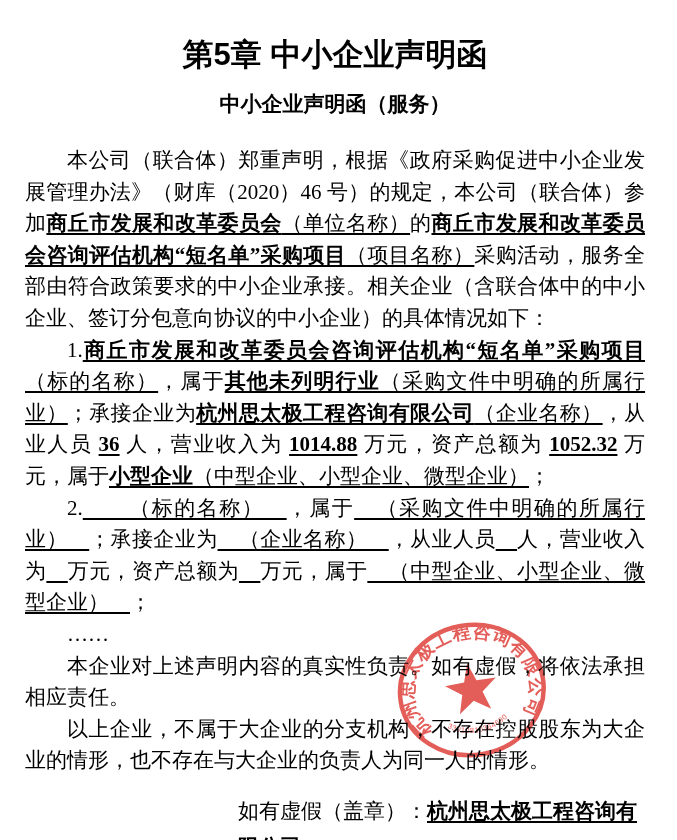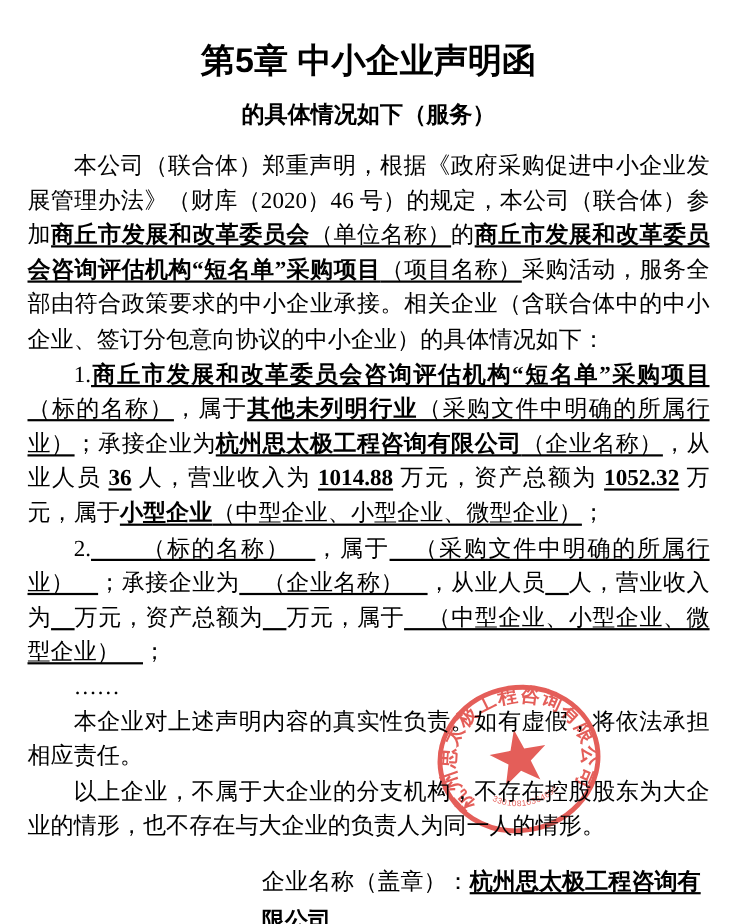--- a/index.html
+++ b/index.html
@@ -25,21 +25,21 @@
     text-align:center;
     font-size:21px;line-height:24px;
     font-weight:bold;
   }
   p.body{
     margin:0;
     font-size:21px;
     line-height:31.6px;
     text-align:justify;
   }
-  p.first{margin-top:19px;}
+  p.first{margin-top:29px;}
   .indent{text-indent:2em;}
   .b{font-weight:bold;}
   .u{text-decoration:underline;text-underline-offset:3px;text-decoration-thickness:1.5px;}
   .signature{
     margin:16px 0 0 213px;
   }
   .signature p.body{line-height:36px;text-align:left;}
   .stamp{
     position:absolute;
     left:394px;top:620px;
@@ -50,36 +50,36 @@
     pointer-events:none;
   }
 </style>
 </head>
 <body>
 
 <div class="page">
 
   <h1 class="chapter">第5章 中小企业声明函</h1>
 
-  <h2 class="subtitle">的具体情况如下（服务）</h2>
+  <h2 class="subtitle">中小企业声明函（服务）</h2>
 
   <p class="body indent first"><span>本公司（联合体）郑重声明，根据《政府采购促进中小企业发展管理办法》（财库（2020）46 号）的规定，本公司（联合体）参加</span><span class="b u">商丘市发展和改革委员会</span><span class="u">（单位名称）</span><span>的</span><span class="b u">商丘市发展和改革委员会咨询评估机构“短名单”采购项目</span><span class="u">（项目名称）</span><span>采购活动，服务全部由符合政策要求的中小企业承接。相关企业（含联合体中的中小企业、签订分包意向协议的中小企业）的具体情况如下：</span></p>
 
   <p class="body indent"><span>1.</span><span class="b u">商丘市发展和改革委员会咨询评估机构“短名单”采购项目</span><span class="u">（标的名称）</span><span>，属于</span><span class="b u">其他未列明行业</span><span class="u">（采购文件中明确的所属行业）</span><span>；承接企业为</span><span class="b u">杭州思太极工程咨询有限公司</span><span class="u">（企业名称）</span><span>，从业人员 </span><span class="b u">36</span><span> 人，营业收入为 </span><span class="b u">1014.88</span><span> 万元，资产总额为 </span><span class="b u">1052.32</span><span> 万元，属于</span><span class="b u">小型企业</span><span class="u">（中型企业、小型企业、微型企业）</span><span>；</span></p>
 
   <p class="body indent"><span>2.</span><span class="u">　　（标的名称）　</span><span>，属于</span><span class="u">　（采购文件中明确的所属行业）　</span><span>；承接企业为</span><span class="u">　（企业名称）　</span><span>，从业人员</span><span class="u">　</span><span>人，营业收入为</span><span class="u">　</span><span>万元，资产总额为</span><span class="u">　</span><span>万元，属于</span><span class="u">　（中型企业、小型企业、微型企业）　</span><span>；</span></p>
 
   <p class="body indent"><span>……</span></p>
 
   <p class="body indent"><span>本企业对上述声明内容的真实性负责。如有虚假，将依法承担相应责任。</span></p>
 
   <p class="body indent"><span>以上企业，不属于大企业的分支机构，不存在控股股东为大企业的情形，也不存在与大企业的负责人为同一人的情形。</span></p>
 
   <div class="signature">
-    <p class="body"><span>企业名称（盖章）：</span><span class="b u">杭州思太极工程咨询有限公司</span></p>
+    <p class="body"><span>如有虚假（盖章）：</span><span class="b u">杭州思太极工程咨询有限公司</span></p>
 
   </div>
 
   <div class="stamp">
     <svg width="156" height="142" viewBox="0 0 156 142" xmlns="http://www.w3.org/2000/svg">
       <defs>
         <path id="arcTop" d="M 30 100 A 59 52 0 1 1 126 100" fill="none"></path>
         <path id="arcBottom" d="M 36 91 A 48 42 0 0 0 120 91" fill="none"></path>
       </defs>
       <ellipse cx="78" cy="70" rx="72" ry="65" fill="none" stroke-width="4.5" stroke="#e0423c"></ellipse>

